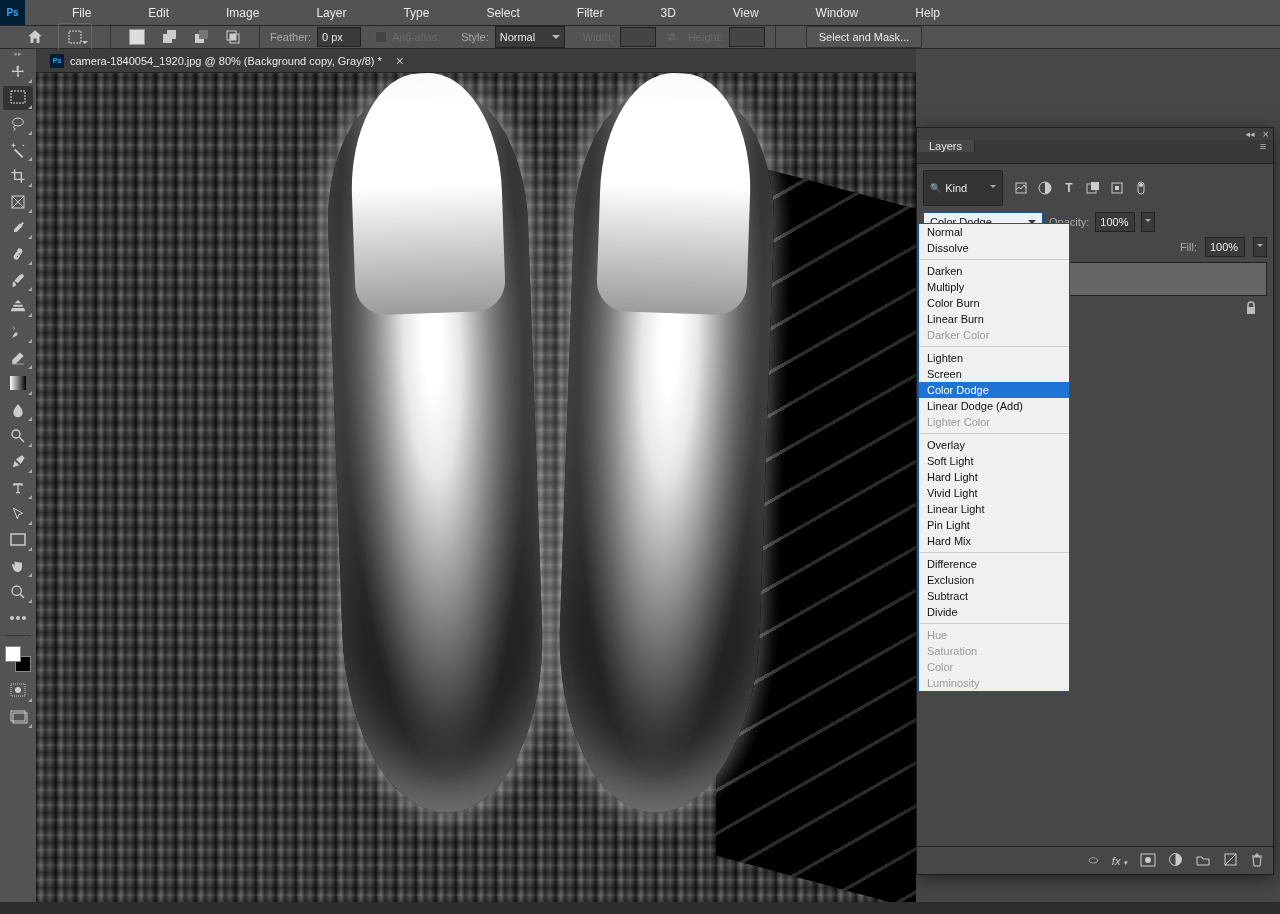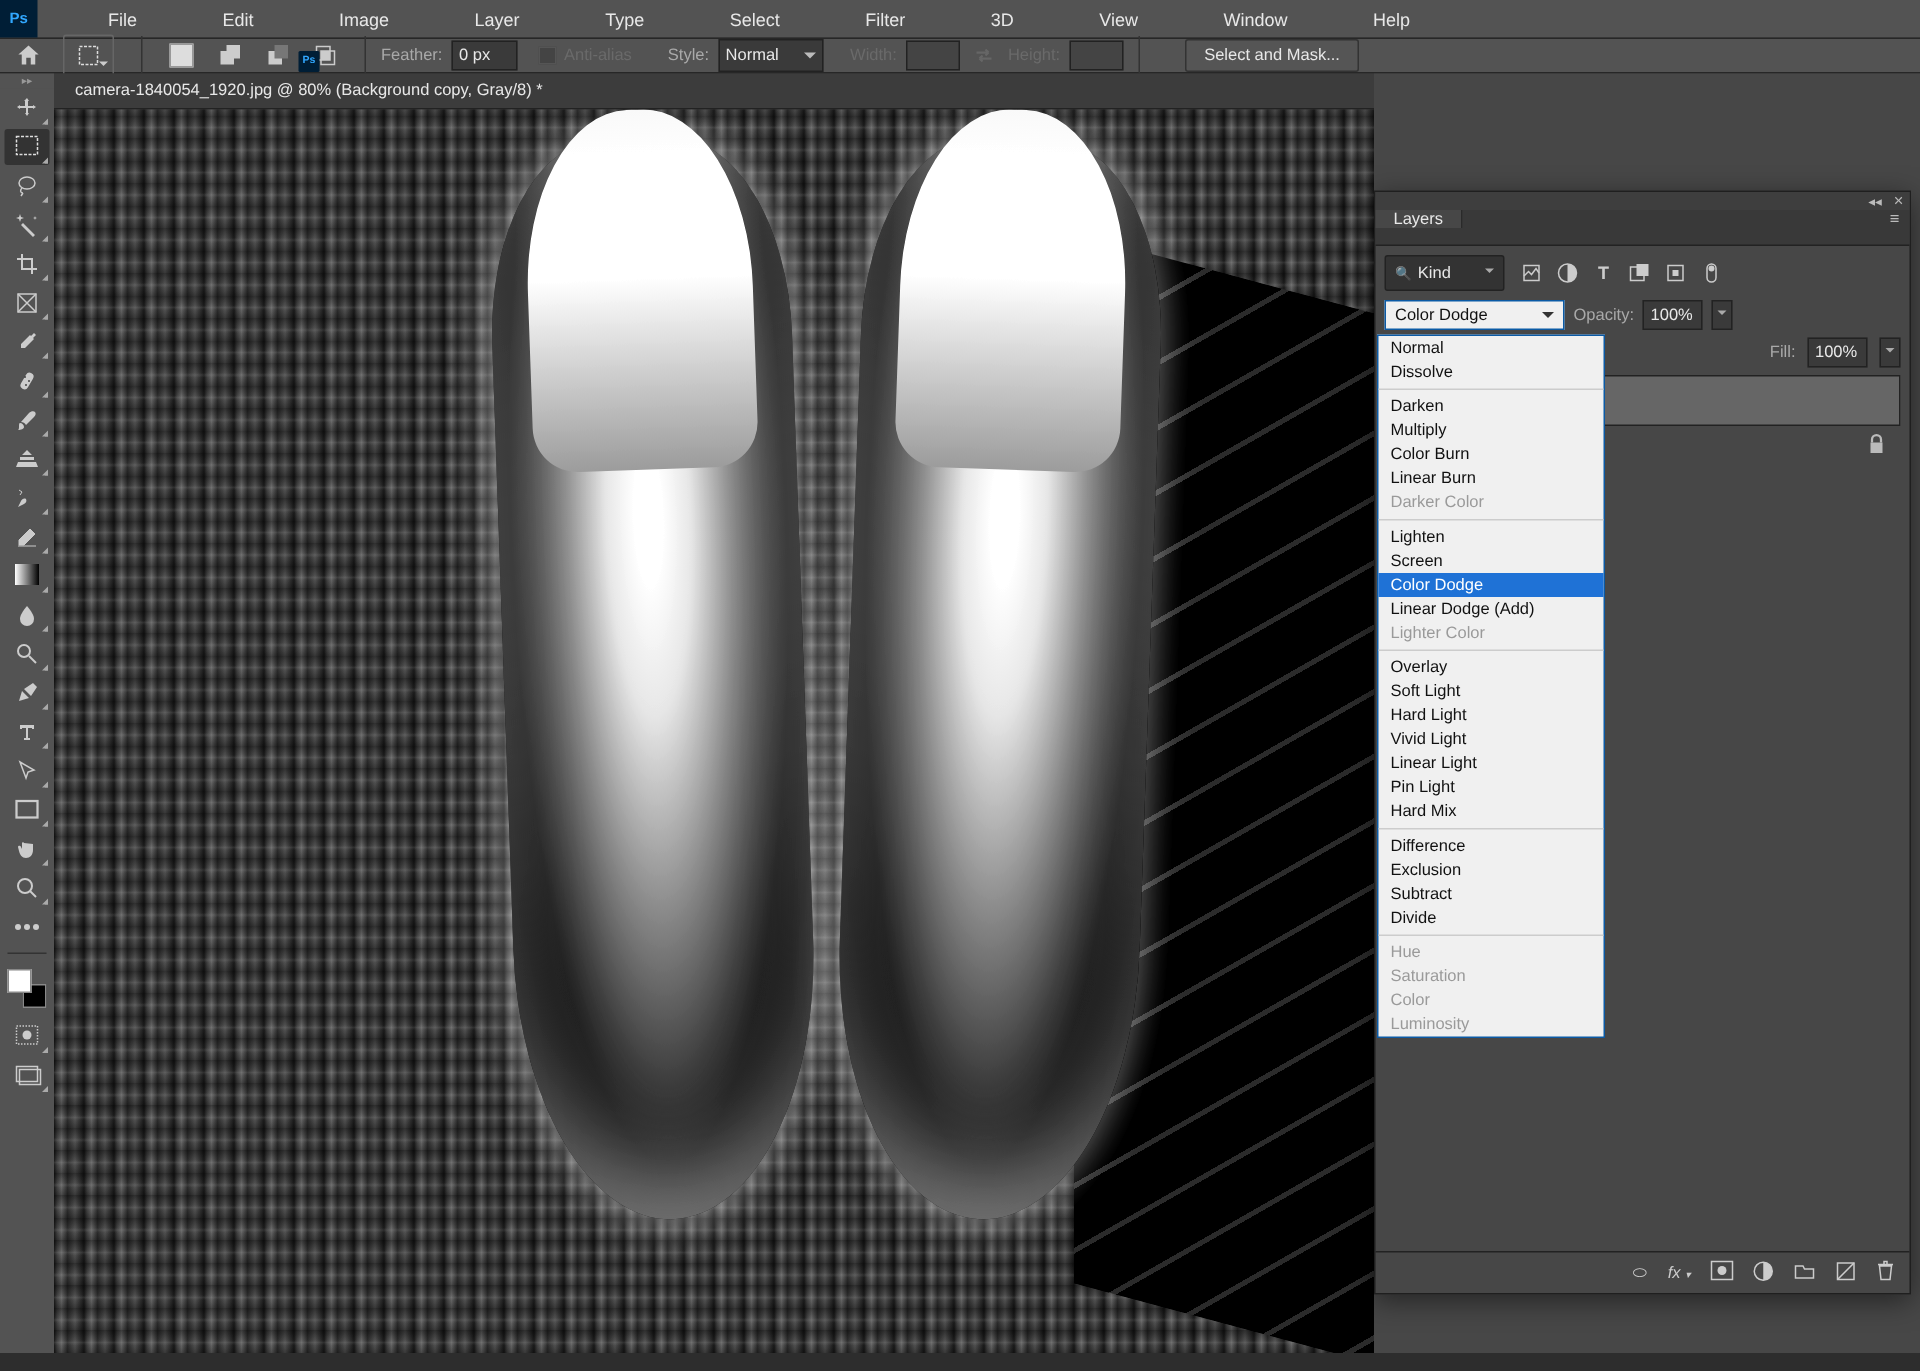--- a/index.html
+++ b/index.html
@@ -19,21 +19,21 @@
   }
   *{box-sizing:border-box;font-family:"Segoe UI",Tahoma,Arial,sans-serif;}
   body{margin:0;padding:0;width:1280px;height:914px;background:#2d2d2d;color:var(--txt);font-size:11px;overflow:hidden;position:relative;}
   
   
   .menubar{height:25px;background:var(--bg-top);display:flex;align-items:stretch;}
   .ps-logo{width:25px;height:25px;background:#001e36;color:#31a8ff;font-weight:bold;font-size:10px;display:flex;align-items:center;justify-content:center;}
   .menubar .menu-item{padding:0 10px;display:flex;align-items:center;color:var(--txt);cursor:default;font-size:12px;margin-left:37px;}
   
   
-  .optionsbar{height:24px;background:var(--bg-top);border-top:1px solid var(--border);border-bottom:1px solid var(--border);display:flex;align-items:center;padding:0 4px;}
+  .optionsbar{height:24px;background:var(--bg-top);border-top:1px solid var(--border);border-bottom:1px solid var(--border);display:flex;align-items:center;padding:0 20px;}
   .home-btn{width:30px;height:28px;display:flex;align-items:center;justify-content:center;margin-right:8px;}
   .tool-indicator{width:34px;height:28px;border:1px solid #666;border-radius:2px;display:flex;align-items:center;justify-content:center;margin-right:8px;position:relative;}
   .tool-indicator:after{content:"";position:absolute;right:3px;bottom:3px;border:3px solid transparent;border-top-color:#ccc;}
   .small-sq{width:16px;height:16px;background:#ddd;border:1px solid #999;}
   .opt-sep{width:1px;height:26px;background:#333;margin:0 10px;}
   .opt-label{color:var(--txt-dim);margin-right:6px;font-size:11px;}
   .opt-input{background:#3a3a3a;border:1px solid #222;color:var(--txt);height:20px;width:44px;padding:0 4px;font-size:11px;}
   .opt-check{width:12px;height:12px;border:1px solid #555;background:#444;margin-right:5px;}
   .opt-select{background:#3a3a3a;border:1px solid #222;color:var(--txt);height:22px;width:70px;padding:0 4px;font-size:11px;display:flex;align-items:center;justify-content:space-between;}
   .opt-select:after{content:"";border:4px solid transparent;border-top-color:#bbb;margin-top:4px;}
@@ -52,21 +52,21 @@
   .tool svg{width:16px;height:16px;}
   .tool-tri:after{content:"";position:absolute;right:1px;bottom:1px;width:0;height:0;border:2px solid transparent;border-right-color:#aaa;border-bottom-color:#aaa;}
   .swatches{width:26px;height:26px;position:relative;margin:6px 0;}
   .sw-fg{position:absolute;top:0;left:0;width:16px;height:16px;background:#fff;border:1px solid #888;}
   .sw-bg{position:absolute;bottom:0;right:0;width:16px;height:16px;background:#000;border:1px solid #888;}
   .tool-dot{width:4px;height:4px;background:#ccc;border-radius:50%;margin:1px;}
   
   
   .canvas-area{flex:0 0 880px;background:#2b2b2b;display:flex;flex-direction:column;position:relative;}
   .doc-tabs{height:24px;background:#3c3c3c;border-bottom:1px solid #222;display:flex;align-items:center;padding-left:14px;}
-  .doc-tab{display:flex;align-items:center;gap:6px;color:var(--txt);font-size:11px;flex-direction:column;}
+  .doc-tab{display:flex;align-items:center;gap:6px;color:var(--txt);font-size:11px;}
   .ps-mini{width:14px;height:14px;background:#001e36;color:#31a8ff;font-size:7px;font-weight:bold;display:flex;align-items:center;justify-content:center;border-radius:1px;}
   .doc-close{color:#bbb;font-size:14px;margin-left:8px;}
   .canvas{flex:1;position:relative;overflow:hidden;
      background:
        repeating-linear-gradient(90deg,#222 0,#444 2px,#666 5px,#333 9px,#555 14px,#222 20px),
        repeating-linear-gradient(0deg,rgba(0,0,0,.25) 0,rgba(255,255,255,.08) 7px,rgba(0,0,0,.35) 15px);
      background-blend-mode:overlay;
      filter:grayscale(1) contrast(1.1);
   }
   .shoes{position:absolute;left:300px;top:20px;width:430px;height:780px;}
@@ -81,21 +81,21 @@
 
   
   .right-area{flex:1;background:var(--bg-panel);position:relative;}
   .panel-tearoff{position:absolute;top:78px;left:0;right:6px;background:var(--bg-panel);border:1px solid #1f1f1f;box-shadow:0 4px 18px rgba(0,0,0,.5);}
   .panel-topbar{height:12px;display:flex;justify-content:flex-end;align-items:center;padding:0 4px;gap:8px;color:#bbb;background:#3e3e3e;}
   .panel-tabs{height:24px;display:flex;align-items:flex-start;border-bottom:1px solid #222;background:#393939;}
   .panel-tab{padding:0 12px;display:flex;align-items:center;background:#474747;font-size:11px;color:var(--txt);border-right:1px solid #2a2a2a;}
   .panel-menu{margin-left:auto;width:20px;display:flex;align-items:center;justify-content:center;color:#bbb;}
   .panel-body{padding:6px;}
   .filter-row{display:flex;align-items:center;gap:4px;margin-bottom:6px;}
-  .kind-select{flex:0 0 80px;background:#333;border:1px solid #222;border-radius:2px;height:24px;display:flex;align-items:center;padding:0 6px;color:var(--txt);font-size:11px;justify-content:flex-end;}
+  .kind-select{flex:0 0 80px;background:#333;border:1px solid #222;border-radius:2px;height:36px;display:flex;align-items:center;padding:0 6px;color:var(--txt);font-size:11px;justify-content:flex-end;}
   .kind-select:before{content:"🔍";font-size:9px;margin-right:4px;opacity:.7;}
   .kind-select:after{content:"";margin-left:auto;border:3px solid transparent;border-top-color:#aaa;}
   .filter-icons{display:flex;gap:8px;margin-left:6px;align-items:center;}
   .filter-icon{width:16px;height:16px;display:flex;align-items:center;justify-content:center;color:#ccc;}
   .blend-row{display:flex;align-items:center;gap:6px;margin-bottom:4px;}
   .blend-select{flex:0 0 120px;height:20px;background:var(--field);border:1px solid var(--field-border);color:#111;padding:0 6px;font-size:11px;display:flex;align-items:center;justify-content:space-between;}
   .blend-select:after{content:"";border:4px solid transparent;border-top-color:#333;margin-top:4px;}
   .lbl{color:var(--txt-dim);font-size:11px;}
   .pct-input{width:40px;}
   .pct-dd{width:14px;height:20px;border:1px solid #222;background:#3a3a3a;display:flex;align-items:center;justify-content:center;}

